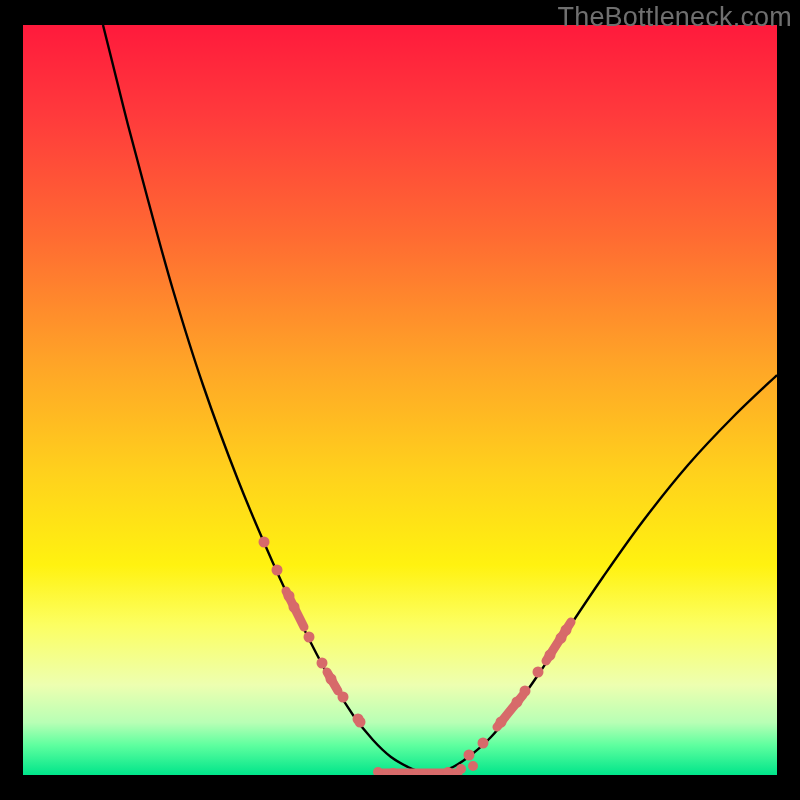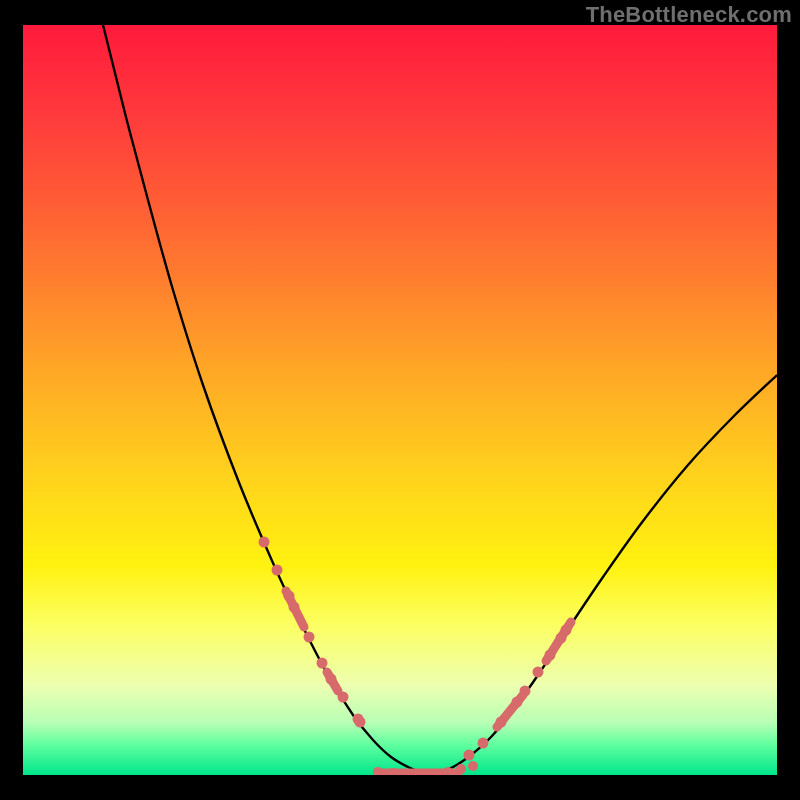--- a/index.html
+++ b/index.html
@@ -28,23 +28,23 @@
       #edffb0 88%,
       #b8ffb5 93%,
       #5fff9f 96%,
       #00e58a 100%);
   }
   .watermark {
     position: absolute;
     top: 2px;
     right: 8px;
     color: #6f6f6f;
-    font-size: 22px;
+    font-size: 27px;
     letter-spacing: 0.2px;
-    font-weight: 700;
+    font-weight: 400;
     user-select: none;
   }
   svg.curves {
     position: absolute;
     left: 0;
     top: 0;
     width: 754px;
     height: 750px;
     pointer-events: none;
   }

